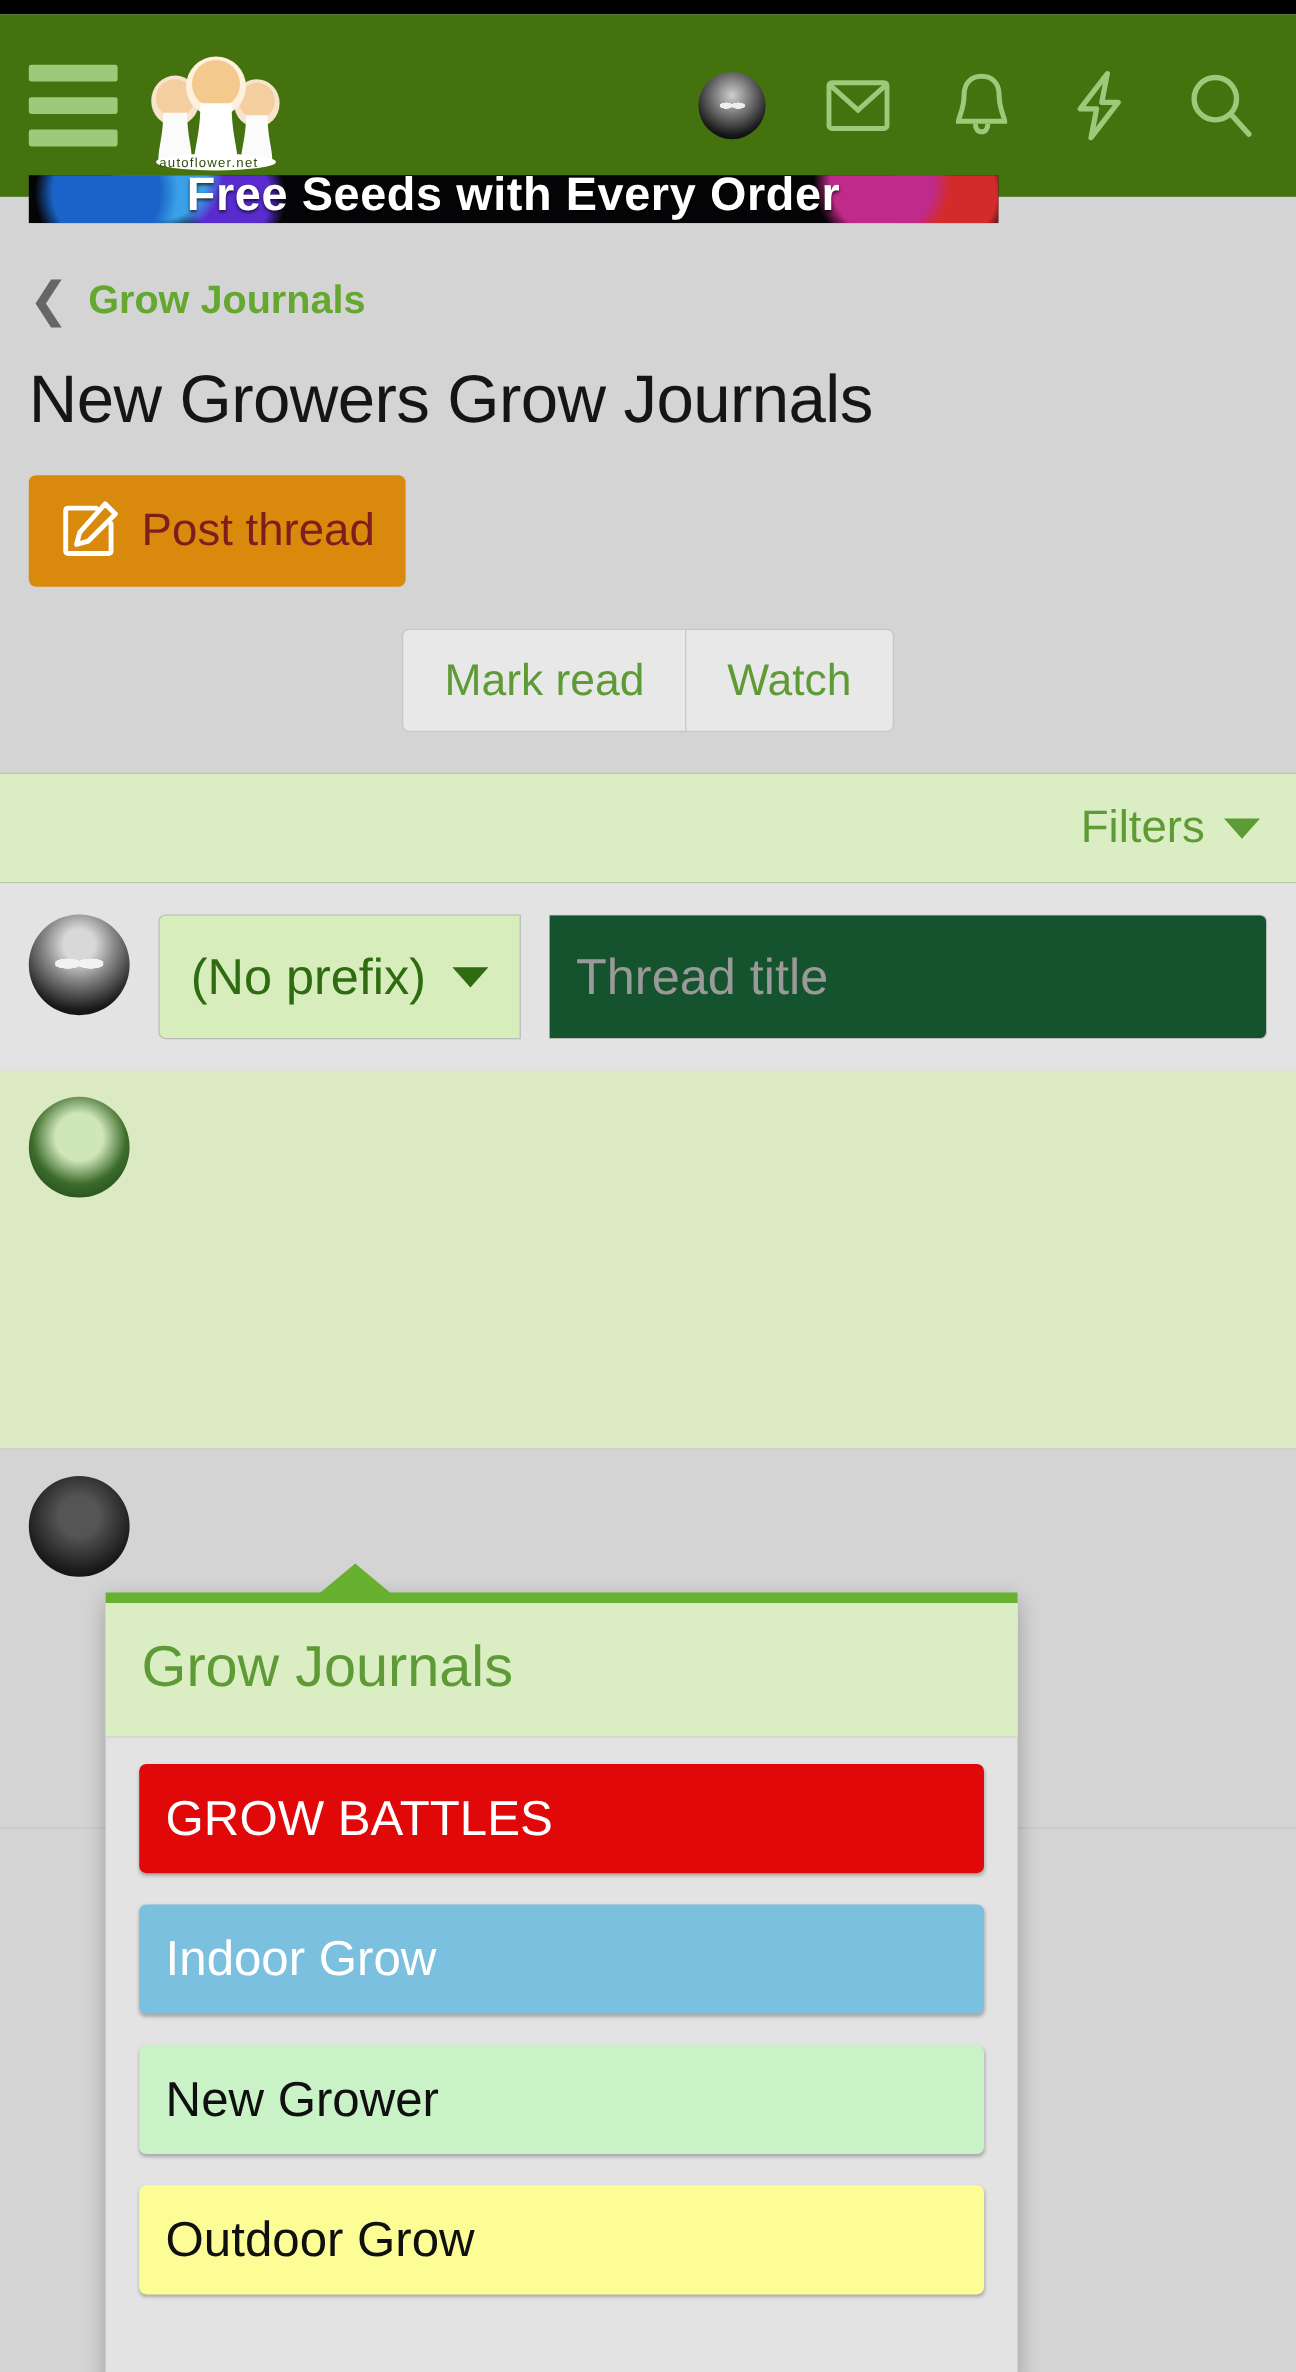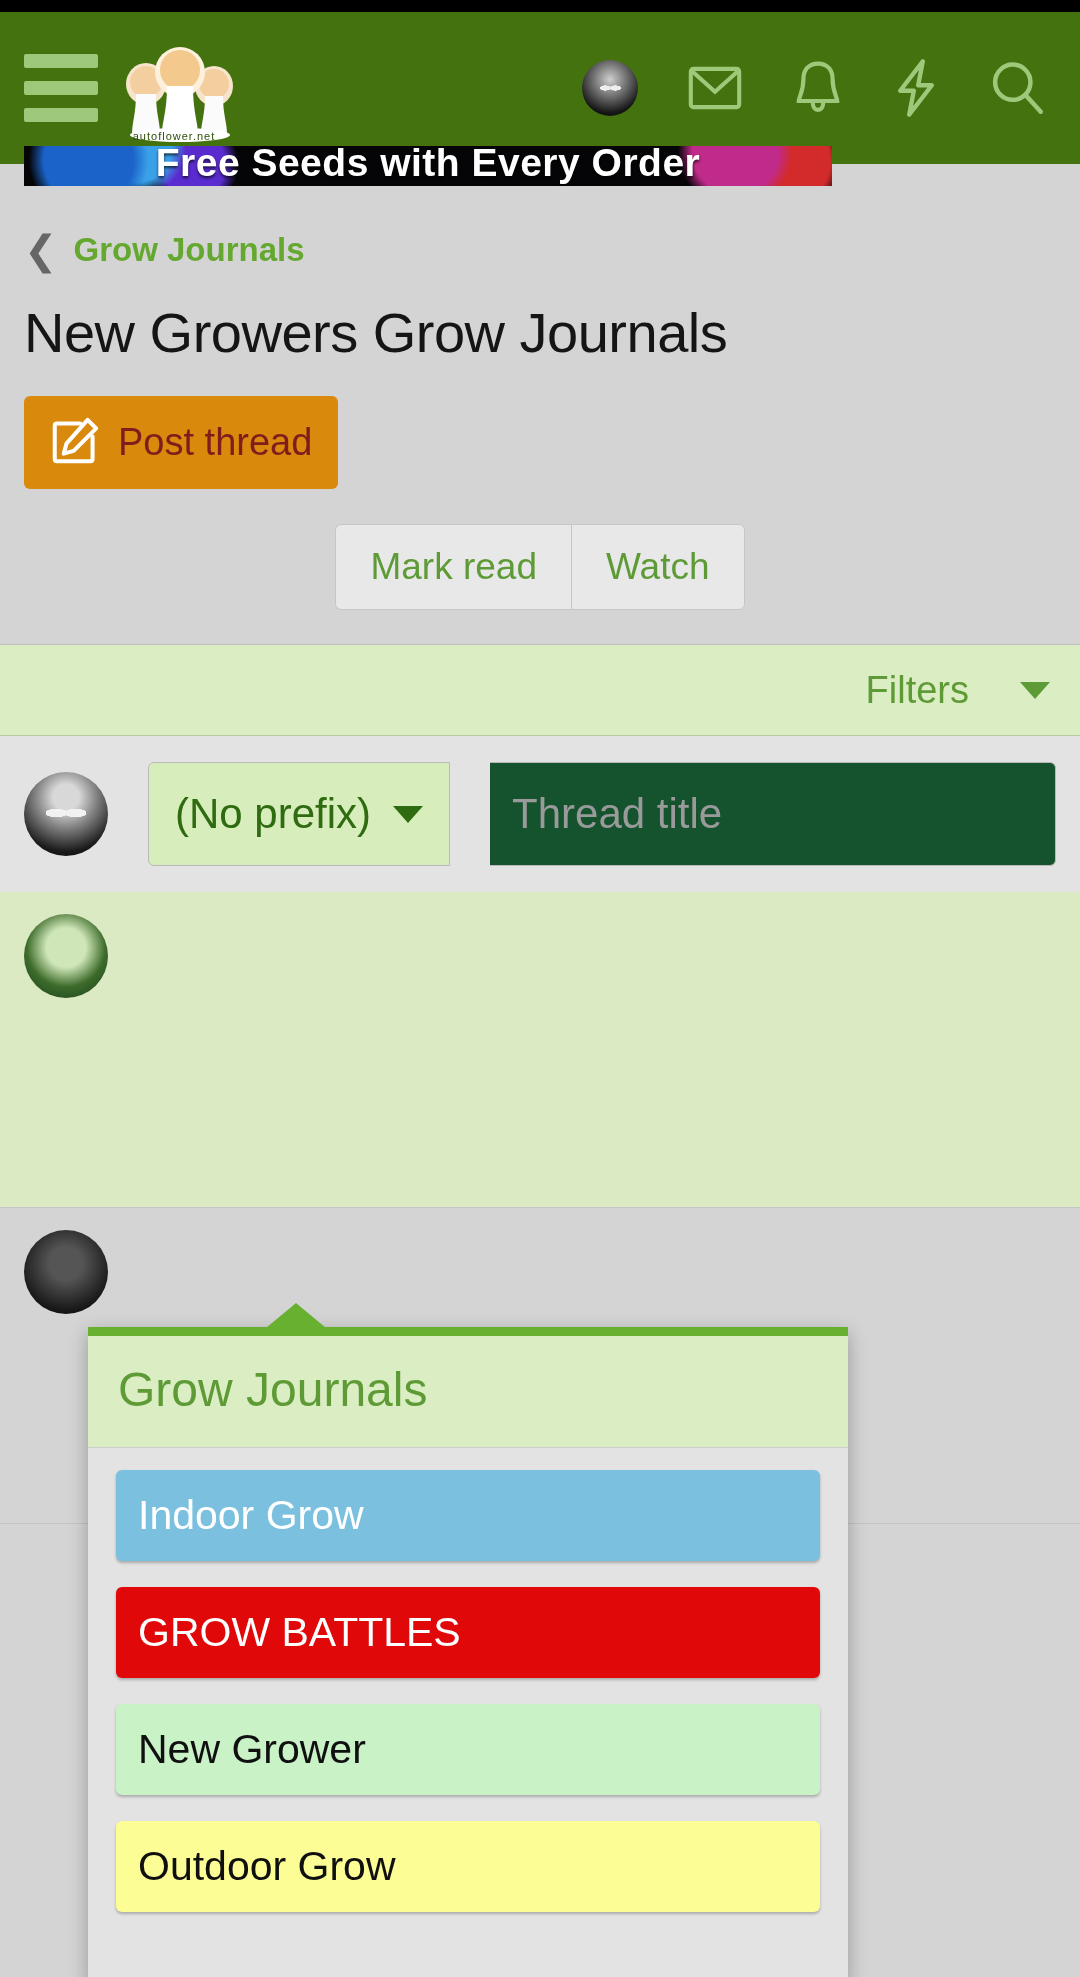--- a/index.html
+++ b/index.html
@@ -89,28 +89,28 @@
     background:#e8e8e8; border:1px solid #c6c6c6; color:#5e9b37;
     font-size:37px; padding: 21px 34px; cursor:pointer;
     font-family:"Liberation Sans", sans-serif;
   }
   .segbtn.first { border-radius:6px 0 0 6px; border-right:none; }
   .segbtn.last  { border-radius:0 6px 6px 0; }
 
   
   .filters {
     height: 92px; background:#dbedc2; border-top:1px solid #bfbfbf; border-bottom:1px solid #b8c9a3;
-    display:flex; align-items:center; justify-content:flex-end; padding-right: 30px; gap: 35px;
+    display:flex; align-items:center; justify-content:flex-end; padding-right: 30px;
   }
   .filters .flabel { color:#5e9b37; font-size:38px; }
   .caret-dn { width:0;height:0;border-left:15px solid transparent;border-right:15px solid transparent;border-top:17px solid #5e9b37; margin-left:16px; }
 
   
   .searchrow {
-    background:#e3e3e3; display:flex; align-items:center; gap:40px;
+    background:#e3e3e3; display:flex; align-items:flex-start; gap:24px;
     padding: 26px 24px 26px 24px; position:relative;
   }
   .avatar-sm {
     width:84px;height:84px;border-radius:50%; flex:none; overflow:hidden; position:relative;
     background: radial-gradient(circle at 50% 30%, #d8d8d8 0 18%, #8a8a8a 40%, #1b1b1b 75%, #000 100%);
   }
   .avatar-sm::before{
     content:""; position:absolute; left:22px; top:30px; width:40px; height:22px;
     background: radial-gradient(ellipse at 26% 50%, #f2f2f2 0 26%, transparent 28%),
                 radial-gradient(ellipse at 74% 50%, #f2f2f2 0 26%, transparent 28%);
@@ -282,20 +282,20 @@
       <div class="tav dark"></div>
     </div>
   </div>
 
   <div class="popup">
     <div class="arrow"></div>
     <div class="phead">
       <div class="ptitle">Grow Journals</div>
     </div>
     <div class="plist">
+      <div class="pitem" style="background: rgb(224, 8, 8); color: rgb(255, 255, 255);">GROW BATTLES</div>
       <div class="pitem" style="background: rgb(123, 192, 222); color: rgb(255, 255, 255);">Indoor Grow</div>
-      <div class="pitem" style="background: rgb(224, 8, 8); color: rgb(255, 255, 255);">GROW BATTLES</div>
       <div class="pitem" style="background: rgb(201, 242, 199); color: rgb(16, 16, 16);">New Grower</div>
       <div class="pitem" style="background: rgb(253, 253, 150); color: rgb(16, 16, 16);">Outdoor Grow</div>
     </div>
   </div>
 
 </div>
 
 </body></html>

